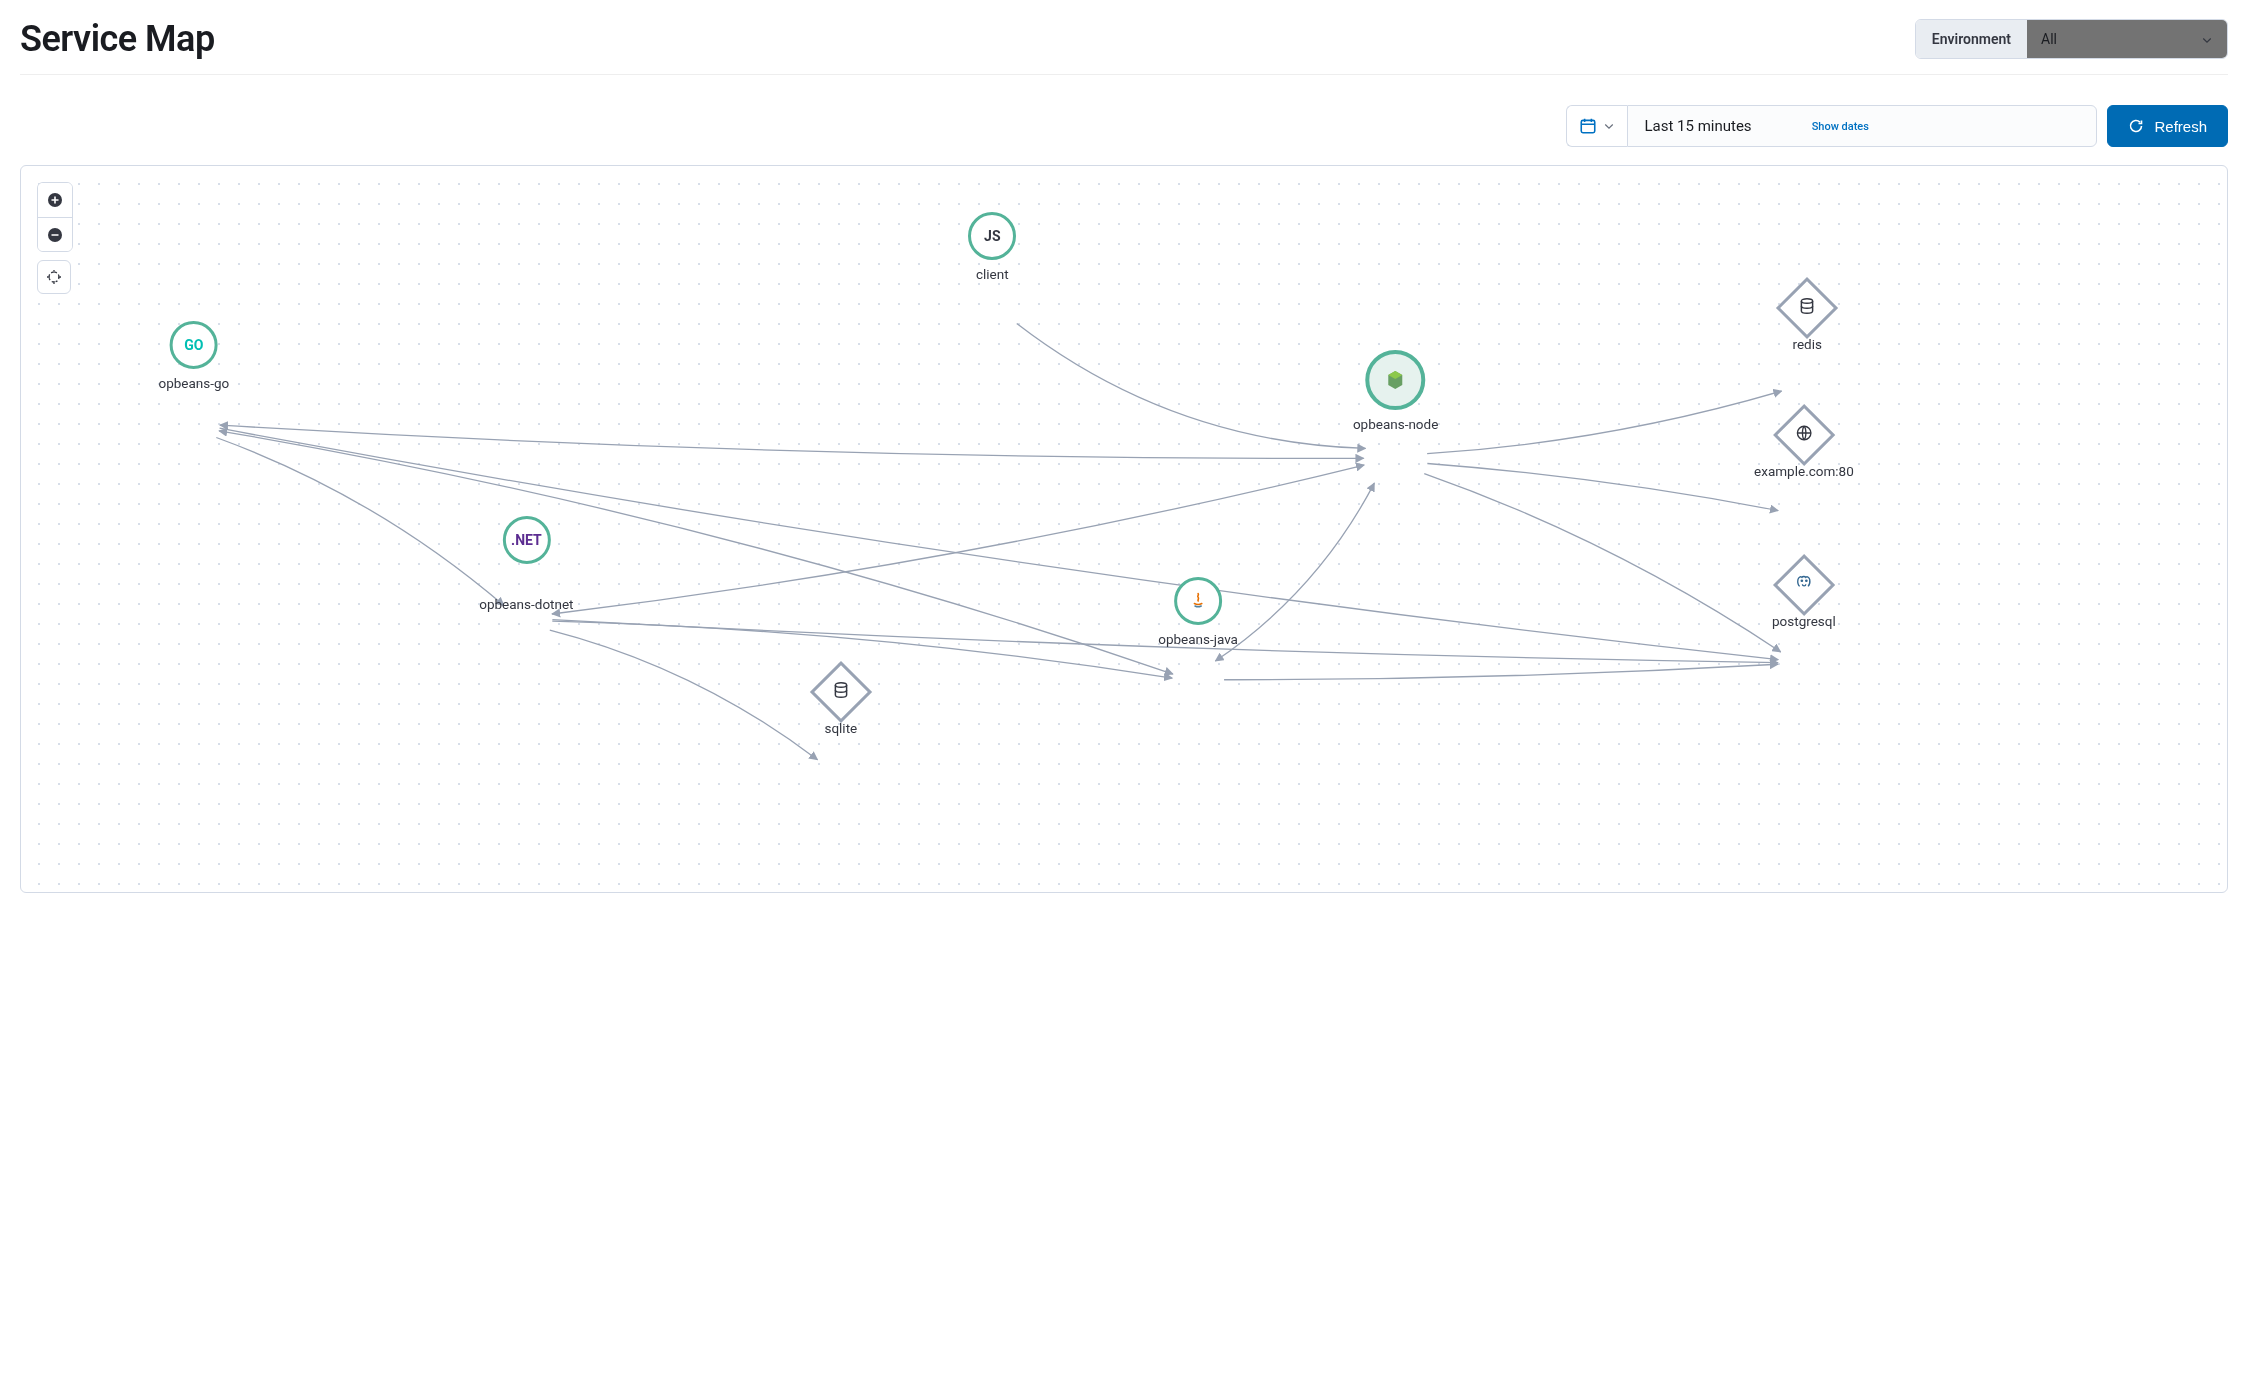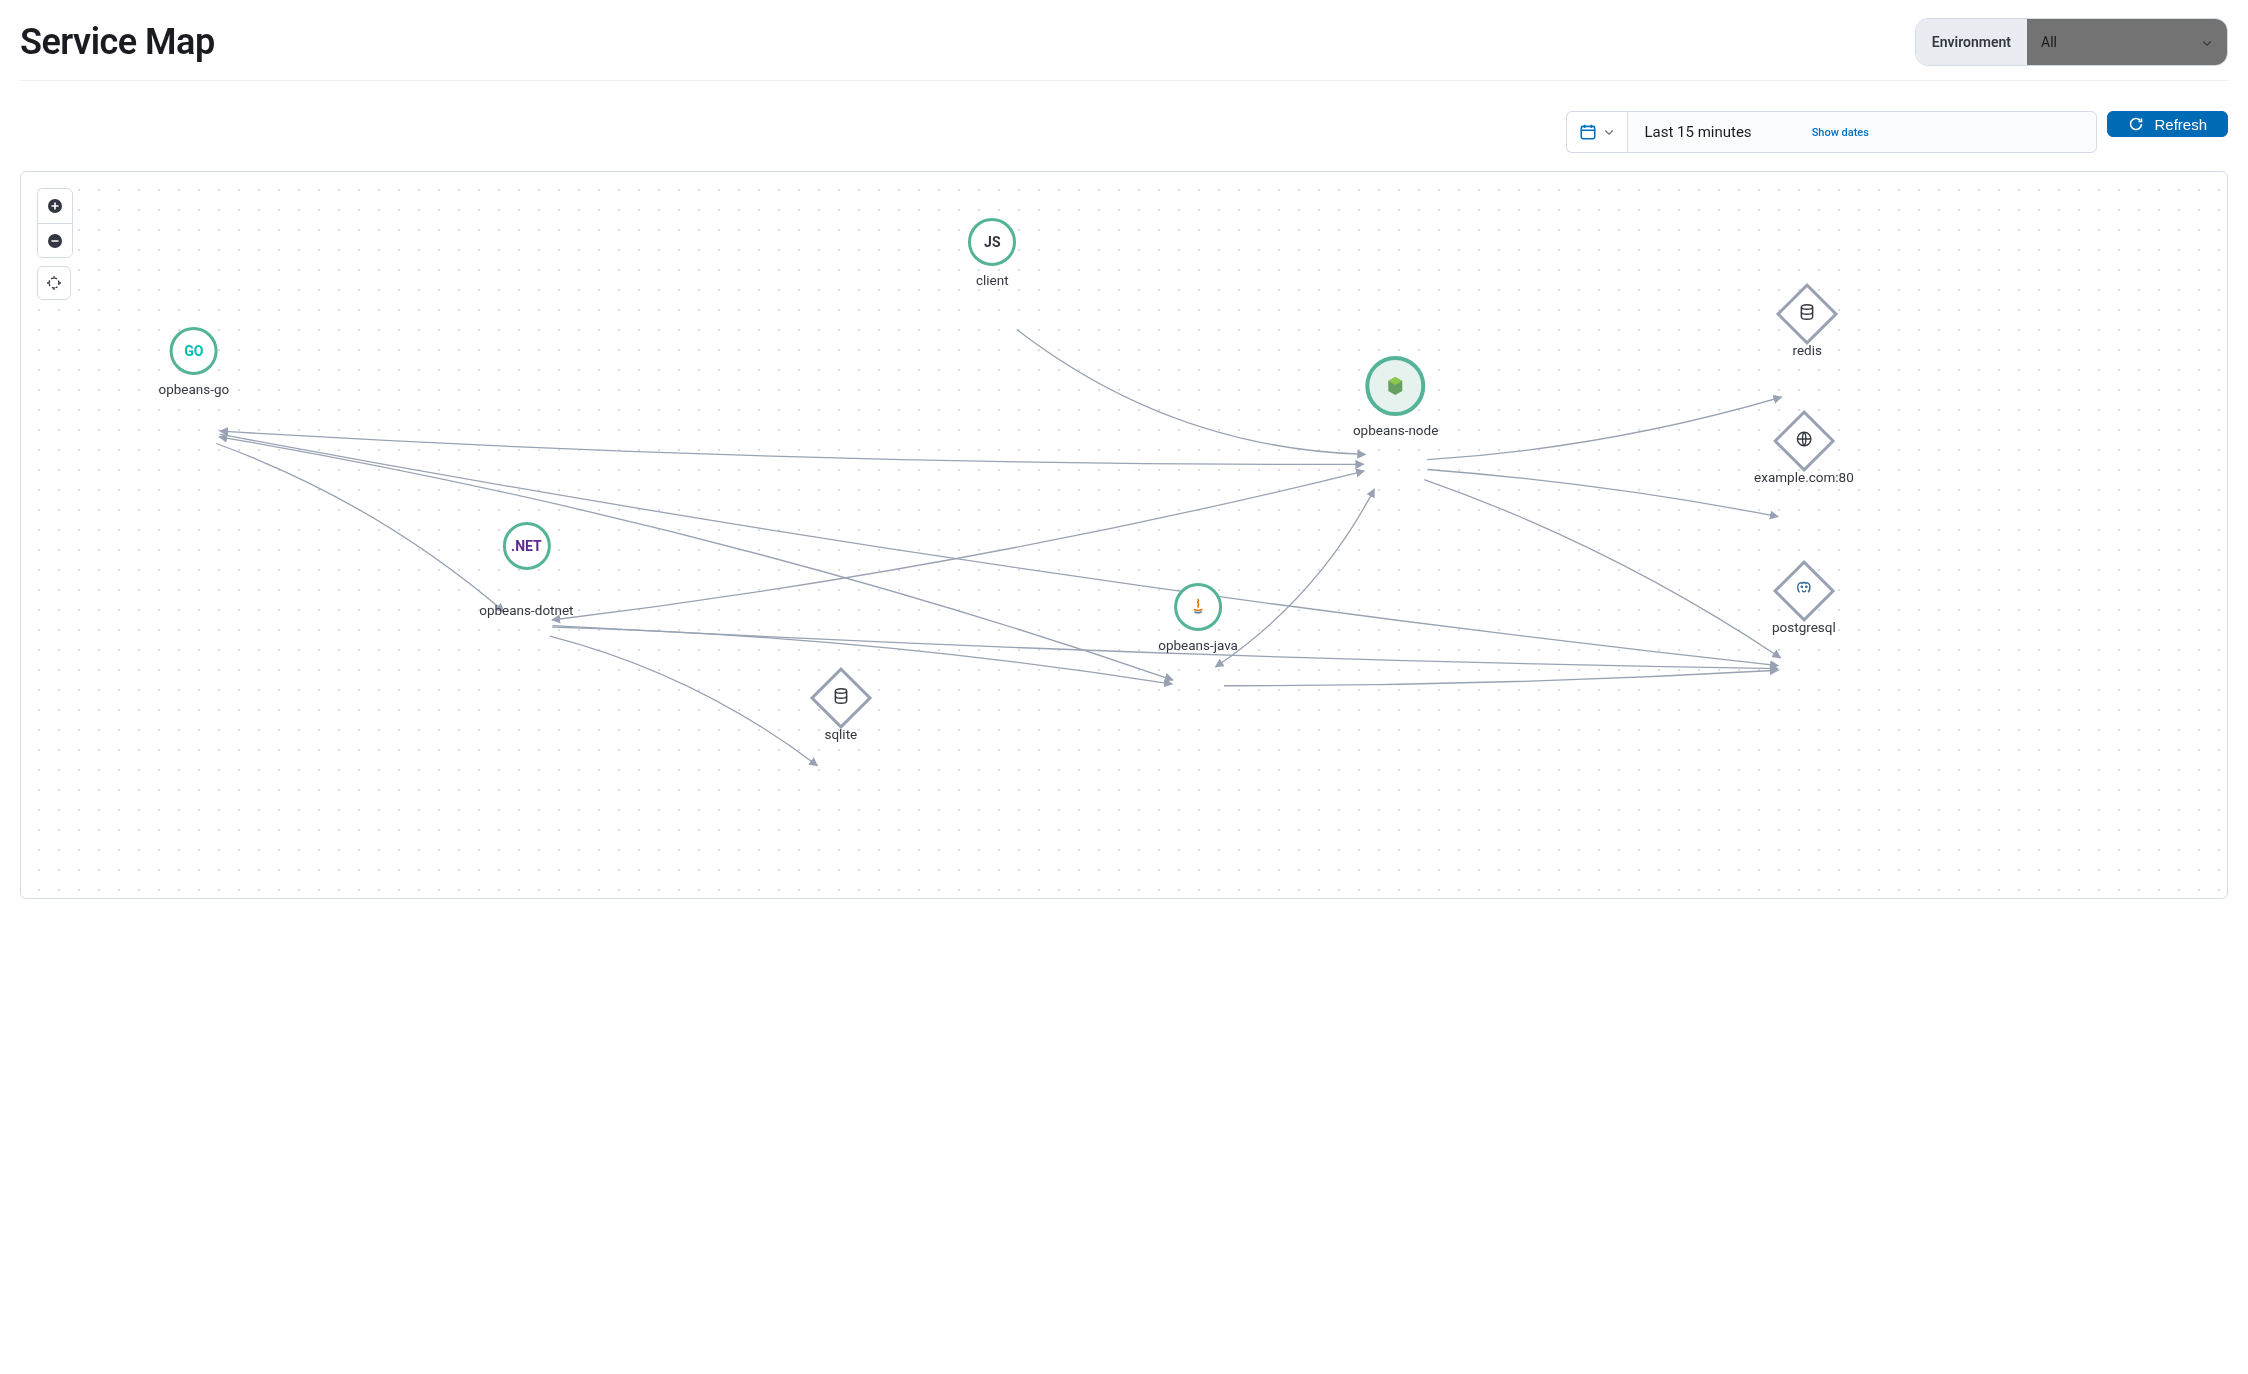--- a/index.html
+++ b/index.html
@@ -33,23 +33,23 @@
   h1.page-title {
     font-size: 36px;
     font-weight: 600;
     margin: 0;
     letter-spacing: -0.5px;
   }
   .env-box {
     display: flex;
     align-items: stretch;
     border: 1px solid var(--grey-border);
-    border-radius: 13px;
+    border-radius: 6px;
     overflow: hidden;
-    height: 48px;
+    height: 40px;
   }
   .env-label {
     display: flex;
     align-items: center;
     padding: 0 16px;
     font-size: 14px;
     font-weight: 600;
     background: #E9EDF2;
     color: #343741;
   }
@@ -117,21 +117,21 @@
   }
   .refresh-btn {
     display: inline-flex;
     align-items: center;
     gap: 10px;
     background: var(--button-blue);
     color: #fff;
     border: 1px solid var(--button-blue);
     border-radius: 6px;
     padding: 0 20px;
-    height: 26px;
+    height: 42px;
     font-size: 15px;
     font-weight: 500;
     cursor: pointer;
   }
 
   
   .canvas-wrap {
     border: 1px solid var(--grey-border);
     border-radius: 6px;
     width: 100%;

